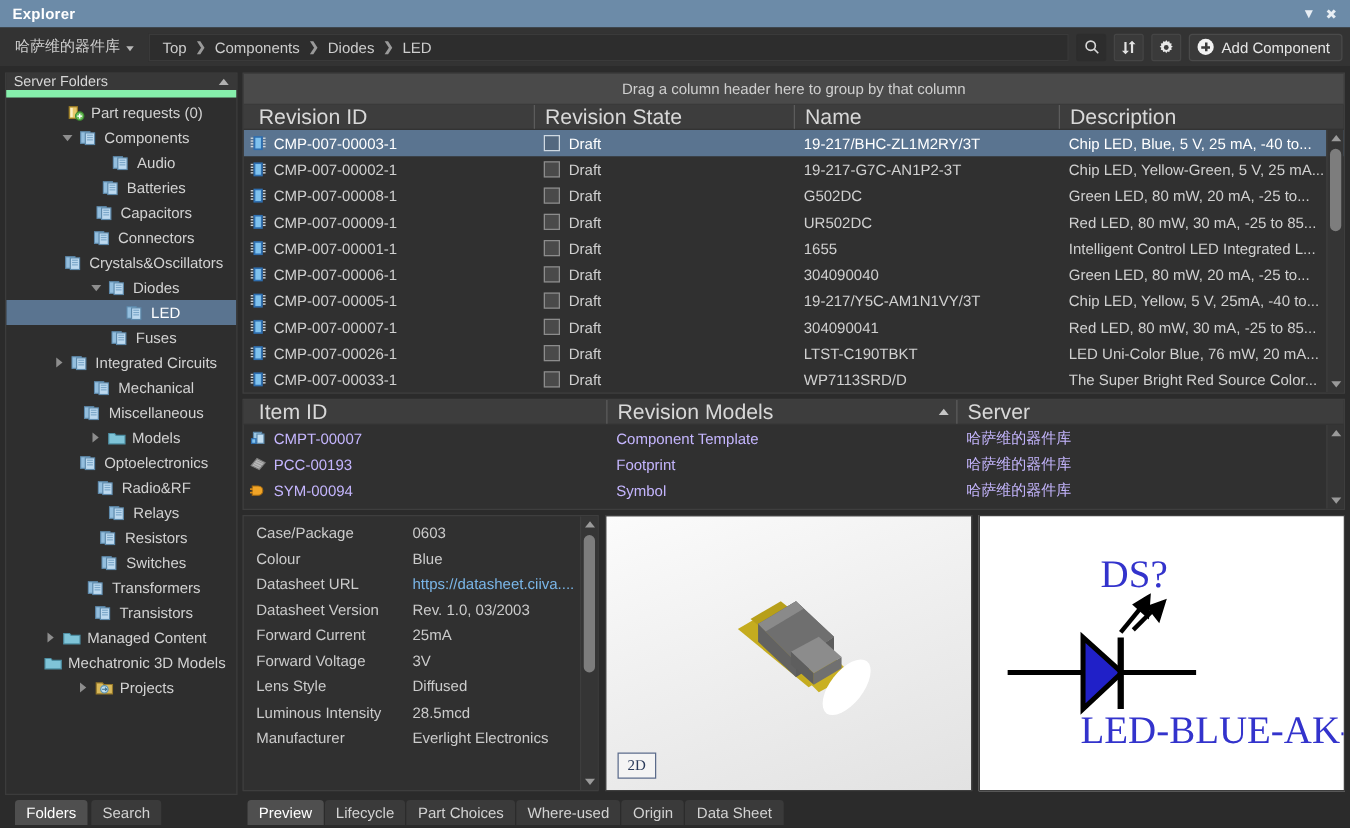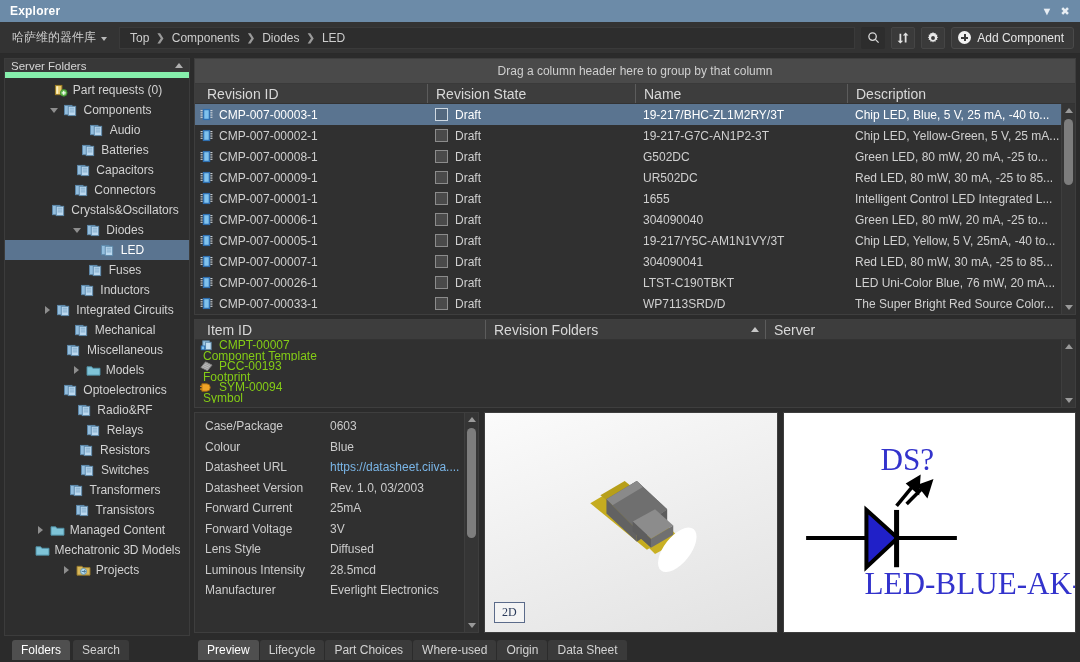--- a/index.html
+++ b/index.html
@@ -206,21 +206,21 @@
     color: #cfcfcf;
     font-size: 12px;
     border-bottom: 1px solid #3a3a3a;
   }
   .grid-header {
     display: flex;
     height: 20px;
     background: #3d3d3d;
     border-bottom: 1px solid #333333;
     color: #d8d8d8;
-    font-size: 14px;
+    font-size: 17px;
   }
   .gh-cell {
     display: flex; align-items: center;
     padding-left: 8px;
     border-left: 1px solid #5c5c5c;
     white-space: nowrap;
     overflow: hidden;
   }
   .gh-cell:first-child { border-left: none; padding-left: 12px; }
   .grid-body { flex: 1; overflow: hidden; position: relative; }
@@ -276,25 +276,24 @@
 
   
   .models-panel {
     margin-top: 4px;
     background: #303030;
     border: 1px solid #3e3e3e;
     display: flex; flex-direction: column;
     height: 89px;
   }
   .mrow {
-    display: flex; align-items: flex-start;
+    display: flex; align-items: flex-end;
     height: 21px;
     font-size: 12px;
-    color: #84cc16;
-    flex-direction: column;
+    color: #c4b5fd;
   }
   .sort-asc {
     width:0;height:0;
     border-left:4px solid transparent;border-right:4px solid transparent;border-bottom:5px solid #c6c6c6;
     margin-left: auto; margin-right: 6px;
   }
 
   
   .bottom {
     margin-top: 4px;
@@ -558,33 +557,20 @@
                 <rect x="0.5" y="1.5" width="8" height="10" fill="#93bede" stroke="#5d89ab"></rect>
                 <rect x="4.5" y="2.5" width="8" height="10" fill="#bcd9ef" stroke="#5d89ab"></rect>
                 <rect x="6" y="4" width="5" height="1" fill="#7ba7c9"></rect>
                 <rect x="6" y="6" width="5" height="1" fill="#7ba7c9"></rect>
                 <rect x="6" y="8" width="5" height="1" fill="#7ba7c9"></rect>
               </svg>
             </span>
             <span class="tlabel">Fuses</span>
           </div>
           <div class="tnode" style="padding-left: 24px;">
-            <span class="tw"></span>
-            <span class="ticon">
-              <svg width="15" height="13" viewBox="0 0 16 14">
-                <rect x="0.5" y="1.5" width="8" height="10" fill="#93bede" stroke="#5d89ab"></rect>
-                <rect x="4.5" y="2.5" width="8" height="10" fill="#bcd9ef" stroke="#5d89ab"></rect>
-                <rect x="6" y="4" width="5" height="1" fill="#7ba7c9"></rect>
-                <rect x="6" y="6" width="5" height="1" fill="#7ba7c9"></rect>
-                <rect x="6" y="8" width="5" height="1" fill="#7ba7c9"></rect>
-              </svg>
-            </span>
-            <span class="tlabel">Inductors</span>
-          </div>
-          <div class="tnode" style="padding-left: 24px;">
             <span class="tw">
               <span class="arrow-right"></span>
             </span>
             <span class="ticon">
               <svg width="15" height="13" viewBox="0 0 16 14">
                 <rect x="0.5" y="1.5" width="8" height="10" fill="#93bede" stroke="#5d89ab"></rect>
                 <rect x="4.5" y="2.5" width="8" height="10" fill="#bcd9ef" stroke="#5d89ab"></rect>
                 <rect x="6" y="4" width="5" height="1" fill="#7ba7c9"></rect>
                 <rect x="6" y="6" width="5" height="1" fill="#7ba7c9"></rect>
                 <rect x="6" y="8" width="5" height="1" fill="#7ba7c9"></rect>
@@ -1067,21 +1053,21 @@
         </div>
       </div>
     </div>
 
     <div class="models-panel">
       <div class="grid-header" id="models-header">
           <div class="gh-cell" style="width: 290px;">
             <span>Item ID</span>
           </div>
           <div class="gh-cell" style="width: 280px;">
-            <span>Revision Folders</span>
+            <span>Revision Models</span>
             <span class="sort-asc"></span>
           </div>
           <div class="gh-cell" style="width: 270px; flex: 1 1 0%;">
             <span>Server</span>
           </div>
         </div>
       <div class="grid-body">
         <div id="models-rows">
             <div class="mrow">
               <div class="gcell" style="width: 290px; padding-left: 5px;">

